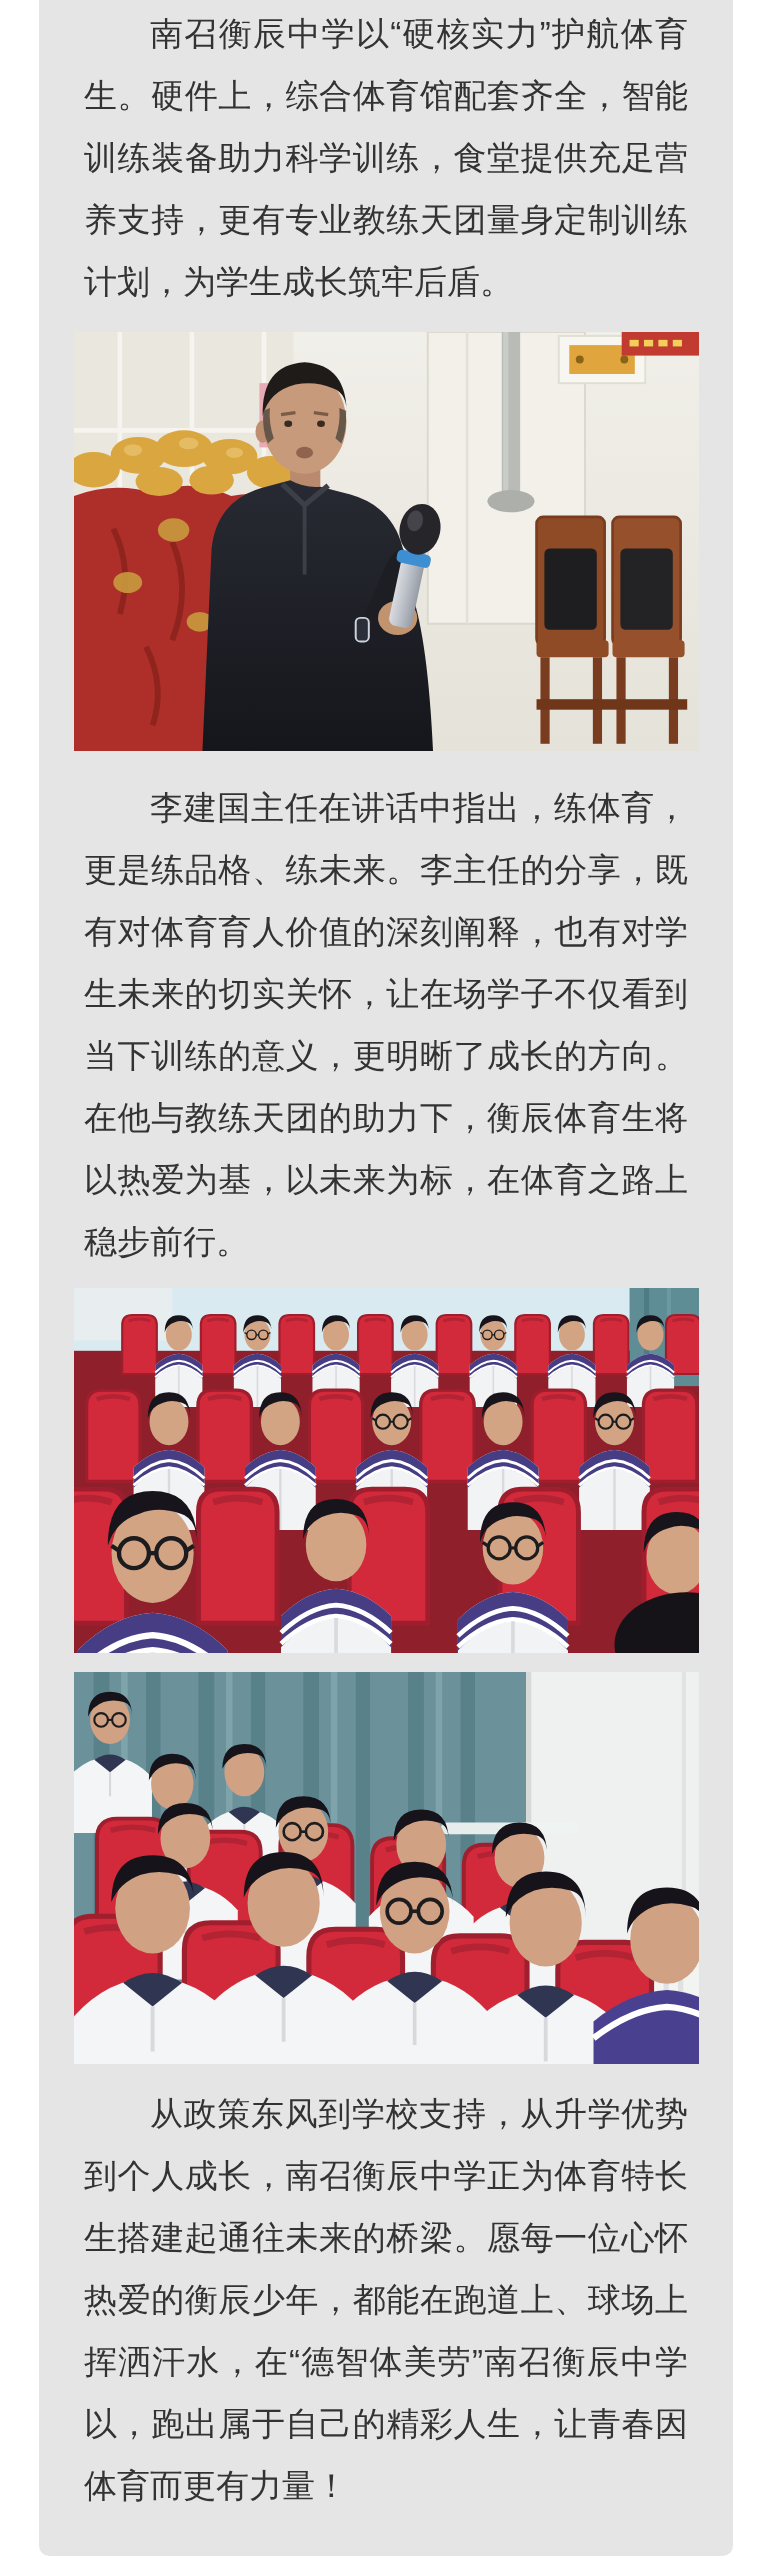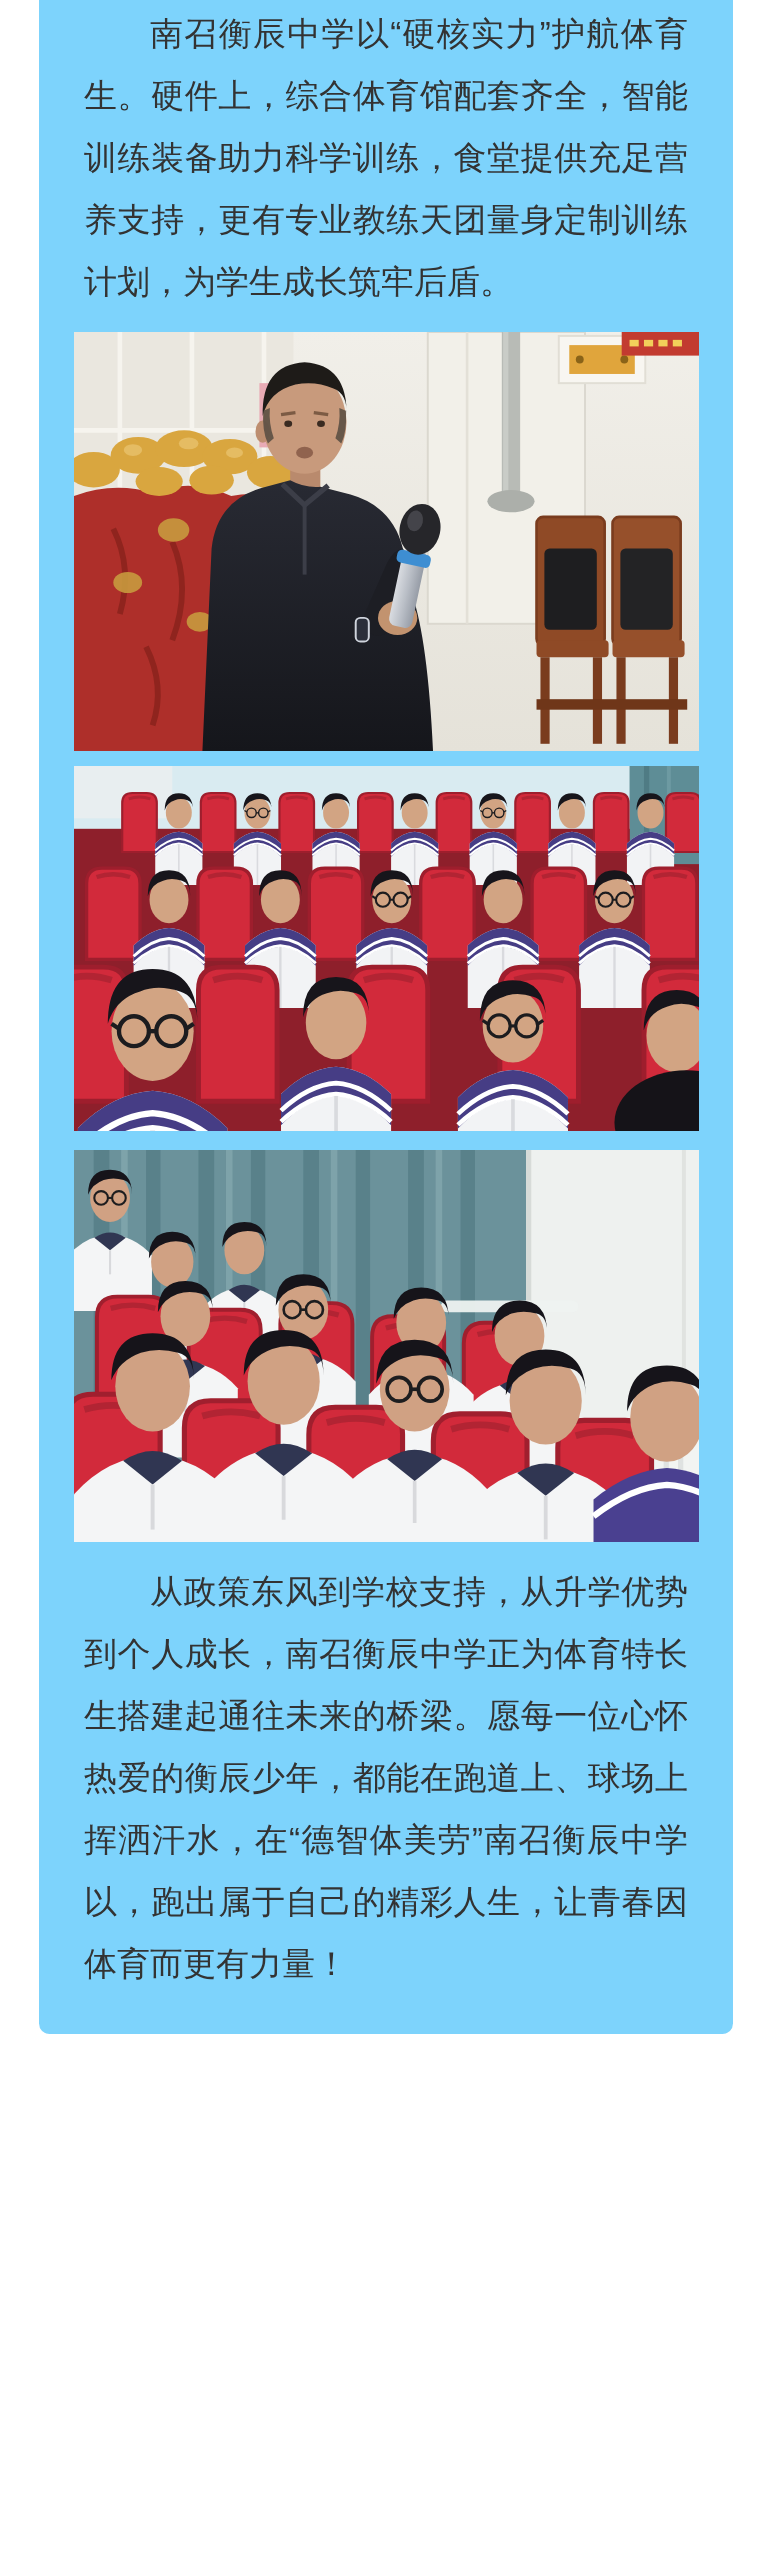--- a/index.html
+++ b/index.html
@@ -2,21 +2,21 @@
 <html style="font-size:10.5px"><head>
 <meta charset="utf-8">
 <style>
   html,body{margin:0;padding:0;}
   body{
     width:772px;min-height:2576px;background:#ffffff;
     font-family:"Liberation Sans","DejaVu Sans",sans-serif;
     -webkit-font-smoothing:antialiased;
   }
   .card{
-    margin-left:39px;width:694px;background:#7dd3fc;
+    margin-left:39px;width:694px;background:#e5e5e5;
     border-radius:0 0 10.5px 10.5px;padding:2.6px 0 39px 0;overflow:hidden;
   }
   .para{
     margin:0 45px;font-size:33px;line-height:62px;color:#333333;
     text-align:justify;text-align-last:left;text-indent:2em;
     word-break:break-all;letter-spacing:0;
   }
   .para.p2{margin-top:26px;}
   .para.p3{margin-top:19.6px;}
   .photo{
@@ -155,20 +155,21 @@
       </g>
       <g transform="rotate(12 522 320)">
         <rect x="506" y="330" width="36" height="122" rx="11" fill="url(#p1mic)"></rect>
         <rect x="498" y="336" width="52" height="20" rx="7" fill="#3e8ed2"></rect>
         <ellipse cx="524" cy="300" rx="31" ry="39" fill="#26262a"></ellipse>
         <ellipse cx="514" cy="289" rx="12" ry="16" fill="#4a4a50" opacity="0.85"></ellipse>
       </g>
     </svg>
   </div>
 
+  <p class="para p2">李建国主任在讲话中指出，练体育，更是练品格、练未来。李主任的分享，既有对体育育人价值的深刻阐释，也有对学生未来的切实关怀，让在场学子不仅看到当下训练的意义，更明晰了成长的方向。在他与教练天团的助力下，衡辰体育生将以热爱为基，以未来为标，在体育之路上稳步前行。</p>
 
   <div class="photo" id="photo2">
     <svg viewBox="0 0 954 558" preserveAspectRatio="none">
       <defs>
         <symbol id="p2seat" overflow="visible">
           <path d="M-48,130 L-48,-6 Q-48,-34 -20,-34 L20,-34 Q48,-34 48,-6 L48,130 Z" fill="#d22a3b" stroke="#9e1e2d" stroke-width="6"></path>
           <path d="M-30,-18 Q0,-28 30,-18" stroke="#b22433" stroke-width="8" fill="none"></path>
         </symbol>
         <symbol id="p2s" overflow="visible">
           <path d="M-60,150 L-60,44 Q-32,16 0,14 Q32,16 60,44 L60,150 Z" fill="#f2f3f5"></path>

